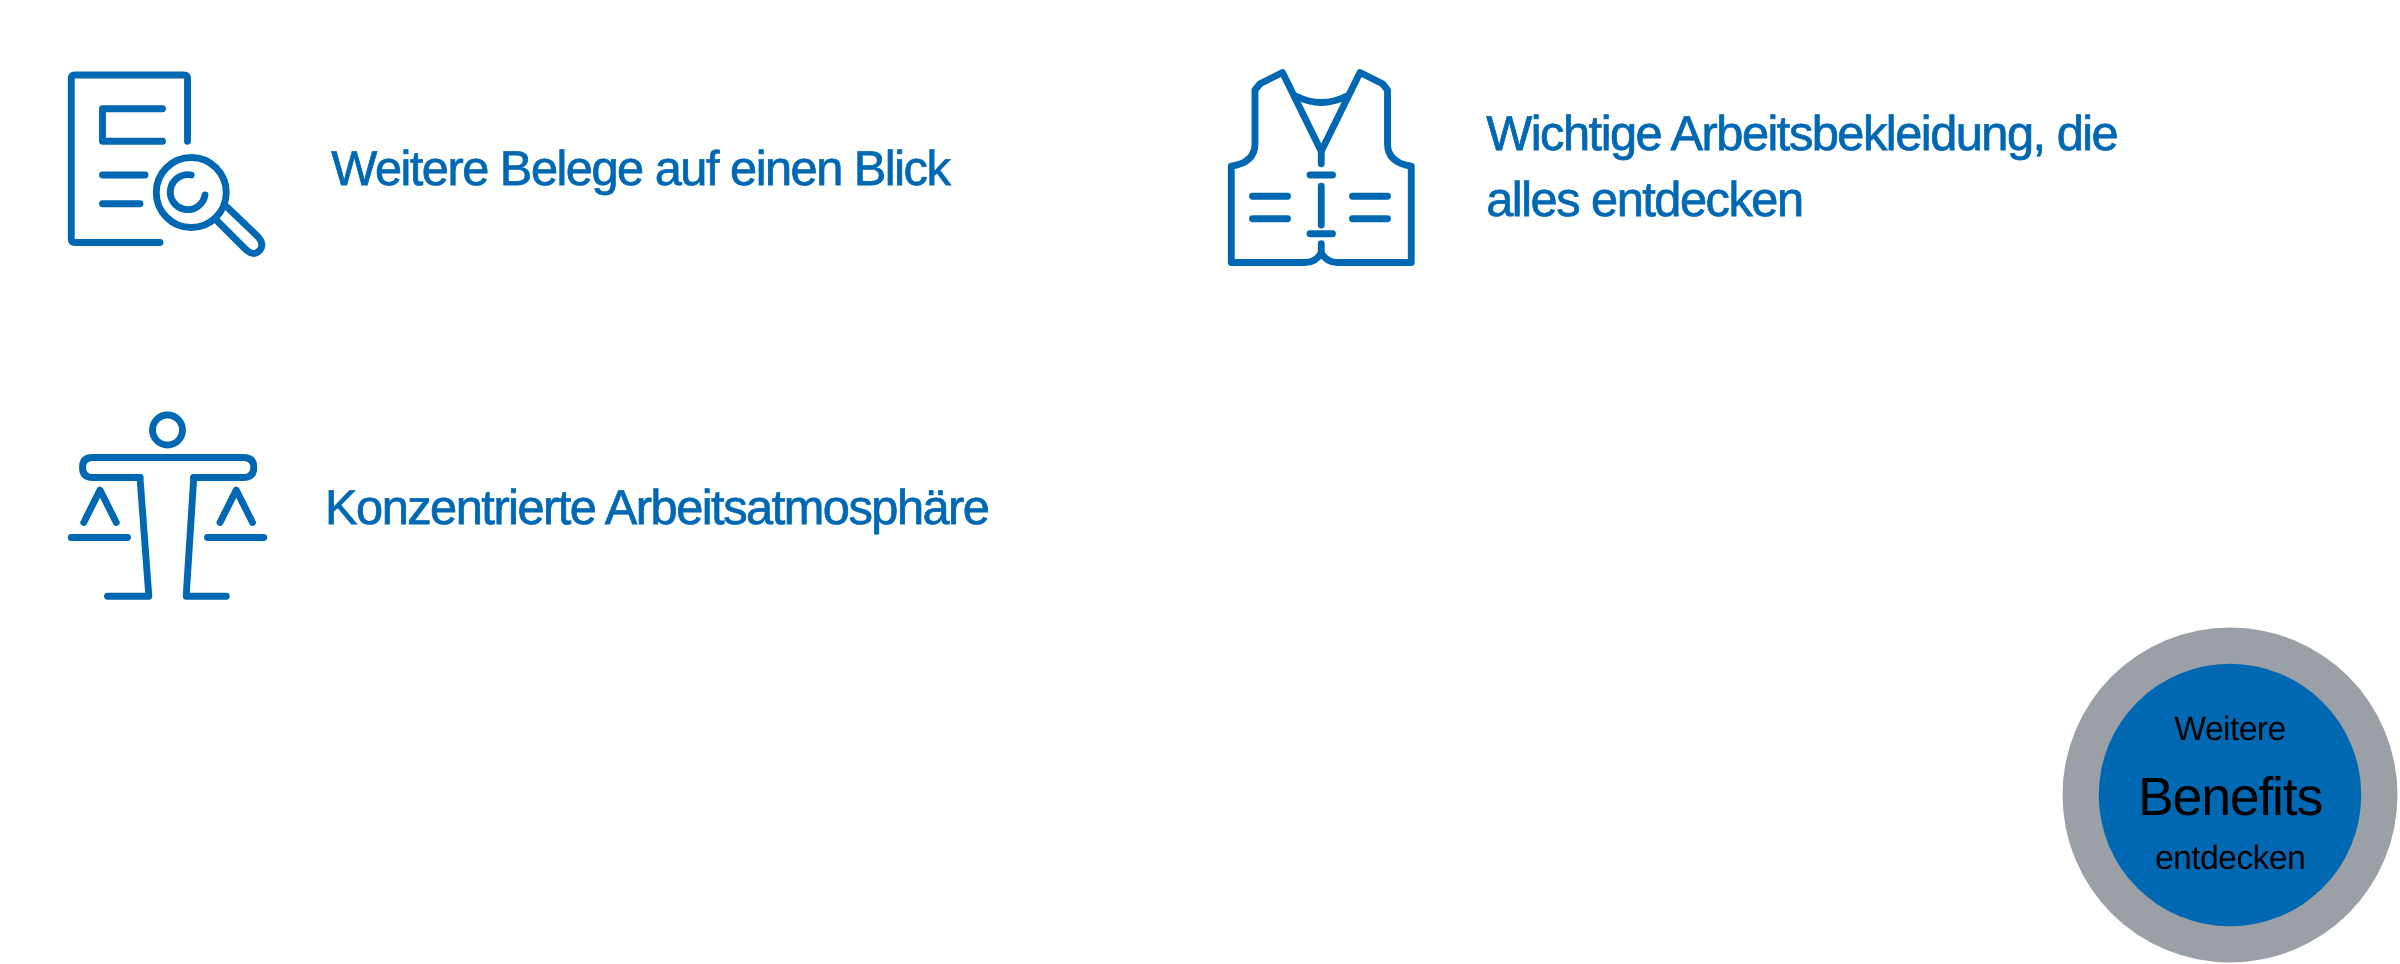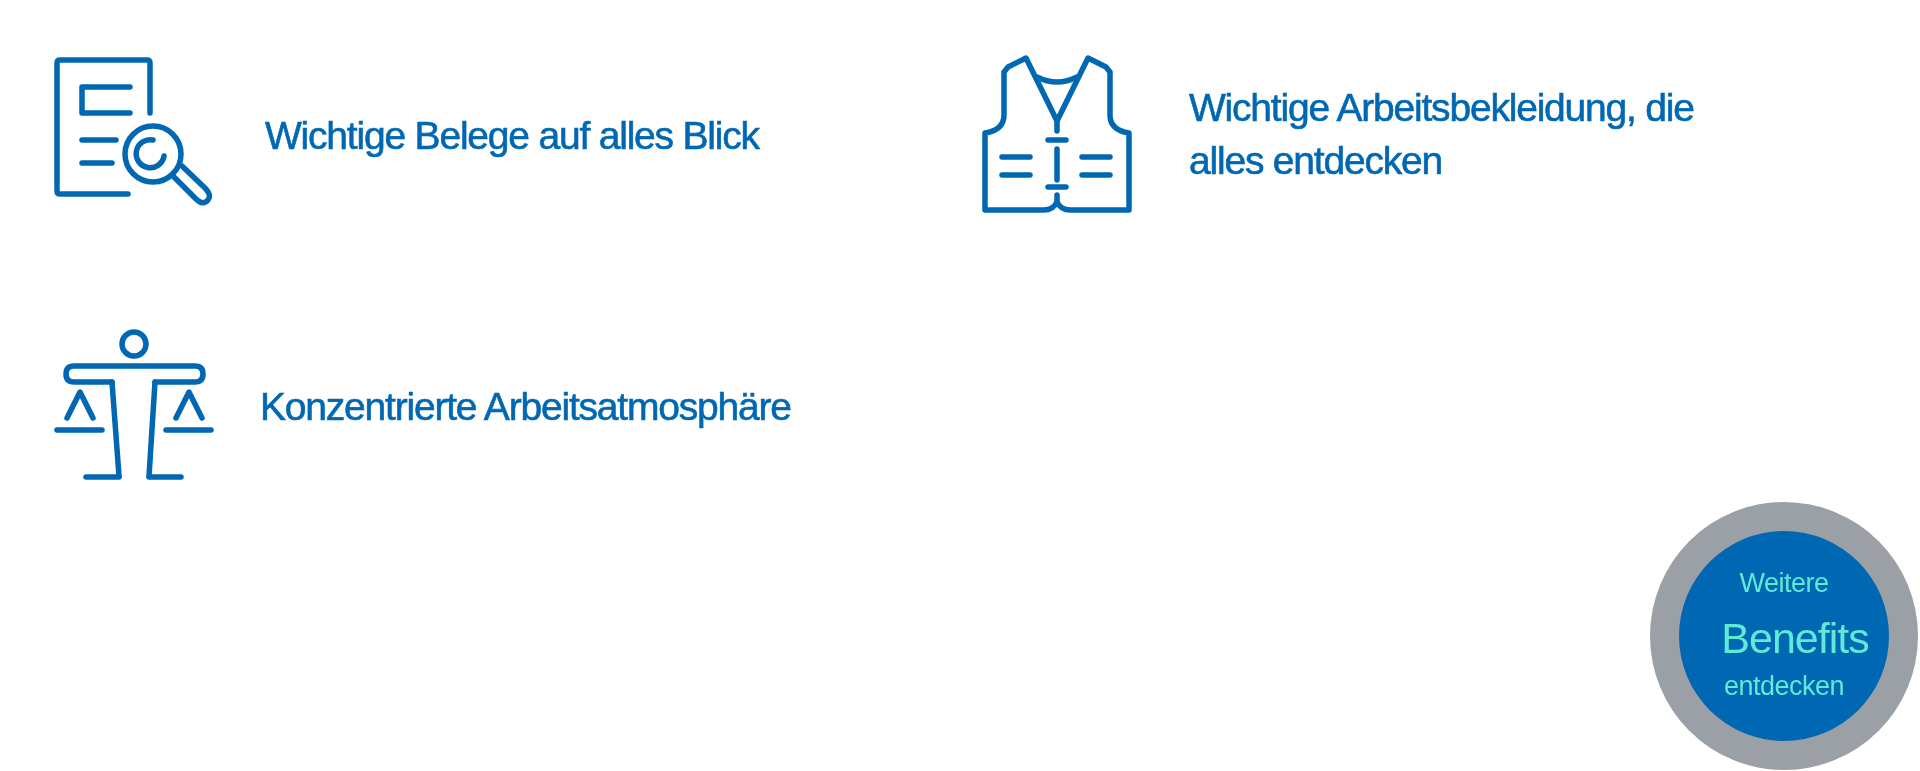--- a/index.html
+++ b/index.html
@@ -48,32 +48,32 @@
       cursor: pointer;
     }
     .badge-inner {
       position: absolute;
       left: 29px;
       top: 29px;
       width: 210px;
       height: 210px;
       border-radius: 50%;
       background: #0068b3;
-      color: #5eead4;
+      color: #000000;
       text-align: center;
     }
     .badge-line {
       position: absolute;
       left: 0;
       width: 100%;
       white-space: nowrap;
       letter-spacing: -0.5px;
     }
     .badge-small-1 { top: 37px; font-size: 27px; }
-    .badge-big { top: 83px; font-size: 43px; letter-spacing: -1px; margin-left: 11px; }
+    .badge-big { top: 83px; font-size: 43px; letter-spacing: -1px; }
     .badge-small-2 { top: 140px; font-size: 27px; }
   </style>
 </head>
 <body>
 
 <div class="icon" style="left:50px; top:52px;">
   <svg width="170" height="170" viewBox="50 52 170 170" xmlns="http://www.w3.org/2000/svg" fill="none" stroke="#0068b3" stroke-width="5.5" stroke-linecap="round" stroke-linejoin="round">
 
     <path d="M150 113 L150 63 Q150 60 147 60 L60 60 Q57 60 57 63 L57 191 Q57 194 60 194 L128 194"></path>
 
@@ -81,21 +81,21 @@
 
     <line x1="82" y1="140" x2="116" y2="140"></line>
     <line x1="82" y1="163" x2="112" y2="163"></line>
 
     <circle cx="153" cy="154" r="28"></circle>
     <path d="M164 156 A14 14 0 1 1 153 140"></path>
     <path d="M173 176 L196 199 Q203 206 208 200 Q212 195 205 188 L182 166"></path>
   </svg>
 </div>
 <div class="benefit-text" id="text-1">
-  <span class="line">Wichtige Belege auf alles Blick</span>
+  <span class="line">Weitere Belege auf einen Blick</span>
 </div>
 
 <div class="icon" style="left:978px; top:52px;">
   <svg width="160" height="166" viewBox="978 52 160 166" xmlns="http://www.w3.org/2000/svg" fill="none" stroke="#0068b3" stroke-width="5.5" stroke-linecap="round" stroke-linejoin="round">
 
     <path d="M1026 58 L1057 121 L1088 58 L1106 67 L1110 72 L1110 115 Q1110 130 1129 133 L1129 210 L1070 210 Q1061 210 1057 202 Q1053 210 1044 210 L985 210 L985 133 Q1004 130 1004 115 L1004 72 L1008 67 Z"></path>
 
     <path d="M1037 77 Q1057 87 1077 77"></path>
 
     <line x1="1057" y1="122" x2="1057" y2="131"></line>

